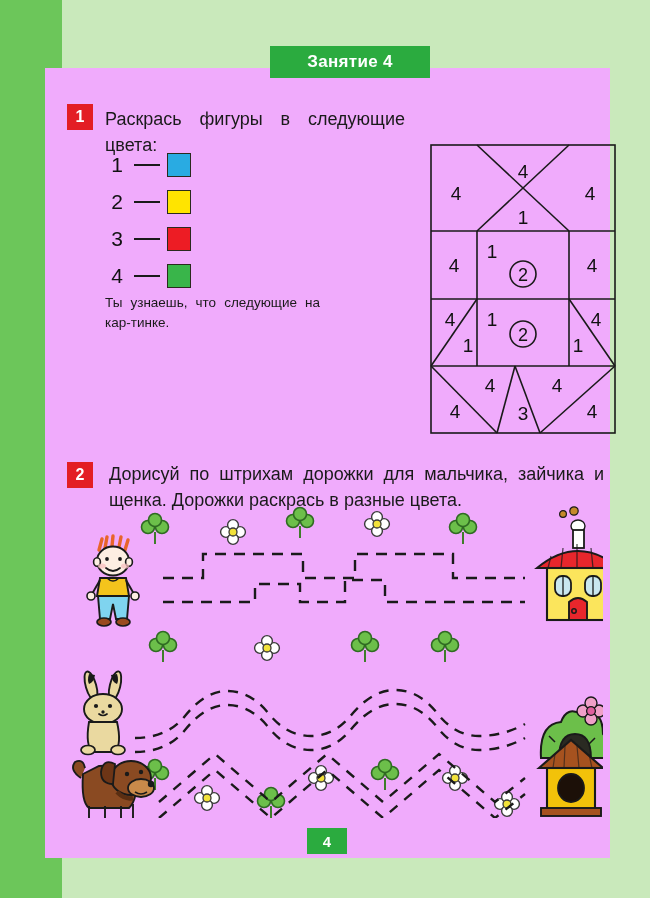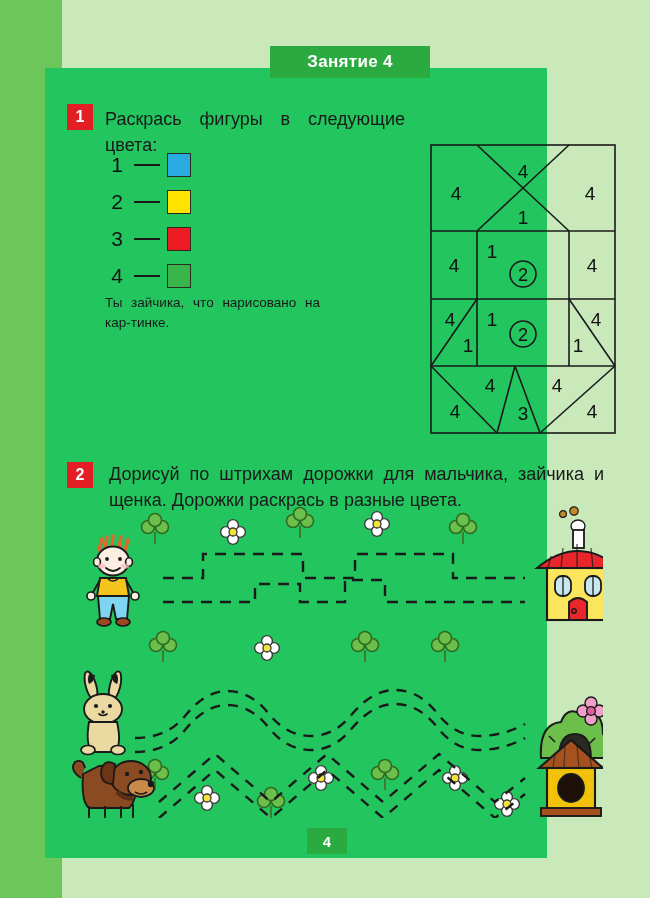--- a/index.html
+++ b/index.html
@@ -5,22 +5,22 @@
   html,body{margin:0;padding:0;}
   body{
     width:650px;height:898px;overflow:hidden;position:relative;
     font-family:"Liberation Sans","DejaVu Sans",sans-serif;
     background:#c6e8b8;
   }
   .bg-light{position:absolute;inset:0;background:#c9e9bb;}
   .bg-band{position:absolute;left:0;top:0;width:62px;height:898px;background:#6cc martin;}
   .bg-band{background:#6cc65a;}
   .page{
-    position:absolute;left:45px;top:68px;width:502px;height:790px;
-    background:#22c55e;
+    position:absolute;left:45px;top:68px;width:565px;height:790px;
+    background:#f0abfc;
   }
 
   
   .banner{
     position:absolute;left:225px;top:-22px;width:160px;height:32px;
     background:#2bab3f;color:#fff;font-weight:bold;font-size:17px;
     display:flex;align-items:center;justify-content:center;letter-spacing:.3px;
   }
 
   
@@ -92,21 +92,21 @@
       <span class="legend-dash"></span>
       <span class="legend-swatch" style="background:#ed1c24"></span>
     </div>
     <div class="legend-row">
       <span class="legend-digit">4</span>
       <span class="legend-dash"></span>
       <span class="legend-swatch" style="background:#39b54a"></span>
     </div>
   </div>
 
-  <div id="note-text">Ты зайчика, что нарисовано на кар-тинке.</div>
+  <div id="note-text">Ты узнаешь, что следующие на кар-тинке.</div>
 
   <svg id="puzzle" width="186" height="290" viewBox="0 0 186 290">
     <g fill="none" stroke="#1a1a1a" stroke-width="1.6">
 
       <rect x="1" y="1" width="184" height="288"></rect>
 
       <line x1="1" y1="87" x2="185" y2="87"></line>
       <line x1="1" y1="155" x2="185" y2="155"></line>
       <line x1="1" y1="222" x2="185" y2="222"></line>
 

